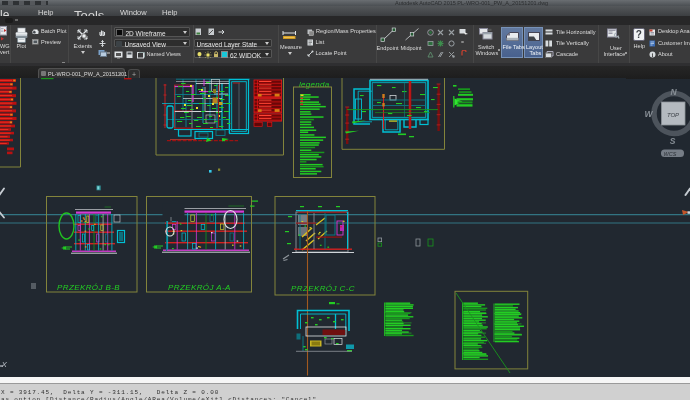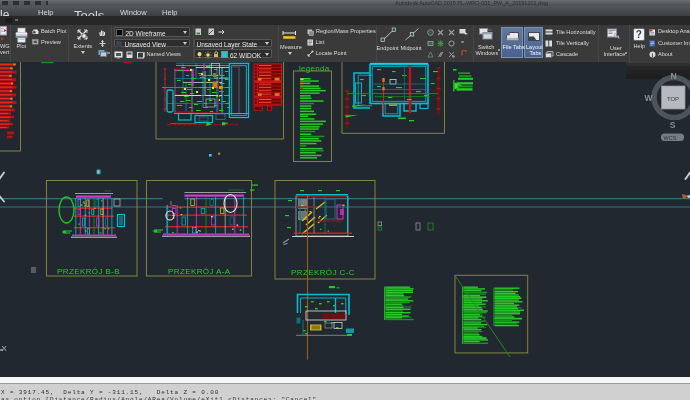--- a/index.html
+++ b/index.html
@@ -288,21 +288,21 @@
 
  <div class="abs" style="left:0;top:66px;width:690px;height:13px;background:linear-gradient(#262626,#1d1d1d);">
    <div class="abs" style="left:38px;top:2px;width:87px;height:11px;background:linear-gradient(#3a3a3a,#2e2e2e);border:1px solid #515151;border-bottom:none;border-radius:3px 3px 0 0;">
      <div class="abs" style="left:2px;top:2px;width:5px;height:5px;background:#777;border-radius:1px;"></div>
      <div class="abs" style="left:9px;top:2px;color:#dcdcdc;font-size:5.5px;white-space:nowrap;">PL-WRO-001_PW_A_20151201</div>
      <div class="abs" style="right:2px;top:2px;color:#999;font-size:5px;">✕</div>
    </div>
    <div class="abs" style="left:128px;top:3px;width:12px;height:10px;background:#2e2e2e;border:1px solid #4a4a4a;border-bottom:none;border-radius:3px 3px 0 0;color:#aaa;font-size:7px;text-align:center;line-height:9px;">+</div>
  </div>
 
- <div class="abs" style="left:0;top:62px;width:626px;height:298px;background:#212830;">
+ <div class="abs" style="left:0;top:78px;width:626px;height:298px;background:#212830;font-style:italic;">
   <svg width="690" height="298" viewBox="0 0 690 298">
         <line x1="0" y1="136.6" x2="690" y2="136.6" stroke="#327482" stroke-width="1.2"></line>
         <line x1="0" y1="145" x2="690" y2="145" stroke="#327482" stroke-width="1.2"></line>
         <path d="M682 132 l7 2 -6 3 z" fill="#c2552a"></path>
         <rect x="41" y="0" width="12.5" height="1.2" fill="#18961c"></rect>
         <rect x="124" y="0" width="7.5" height="1.4" fill="#b81111"></rect>
         <path d="M20.5 0 V89 H0" stroke="#83843b" stroke-width="1" fill="none"></path>
         <rect x="0" y="1.0" width="16" height="3.0" fill="#b81111"></rect>
         <rect x="0" y="1.9" width="12.0" height="0.9" fill="#f03224"></rect>
         <rect x="13.2" y="1.6" width="2.3" height="1.8" fill="#e08a1a"></rect>

